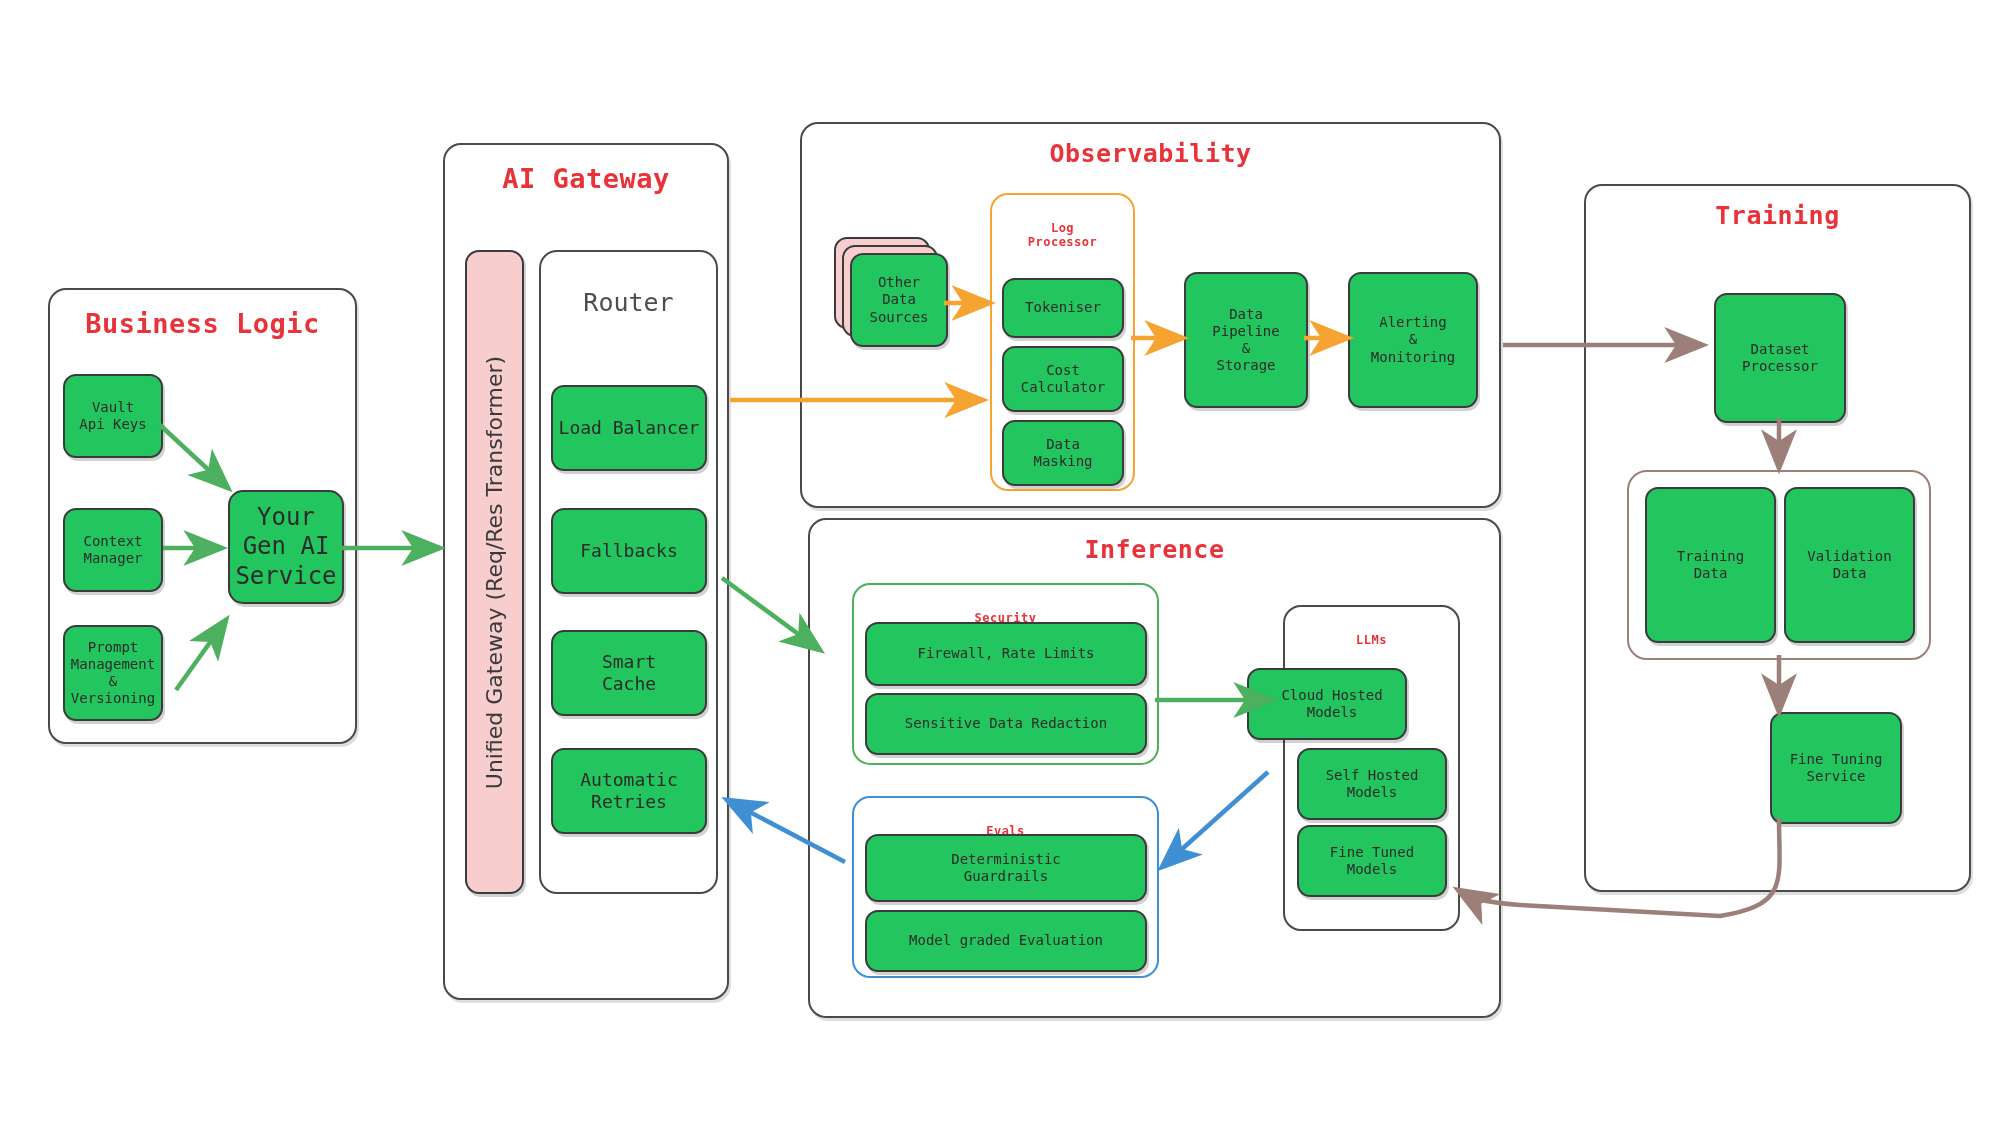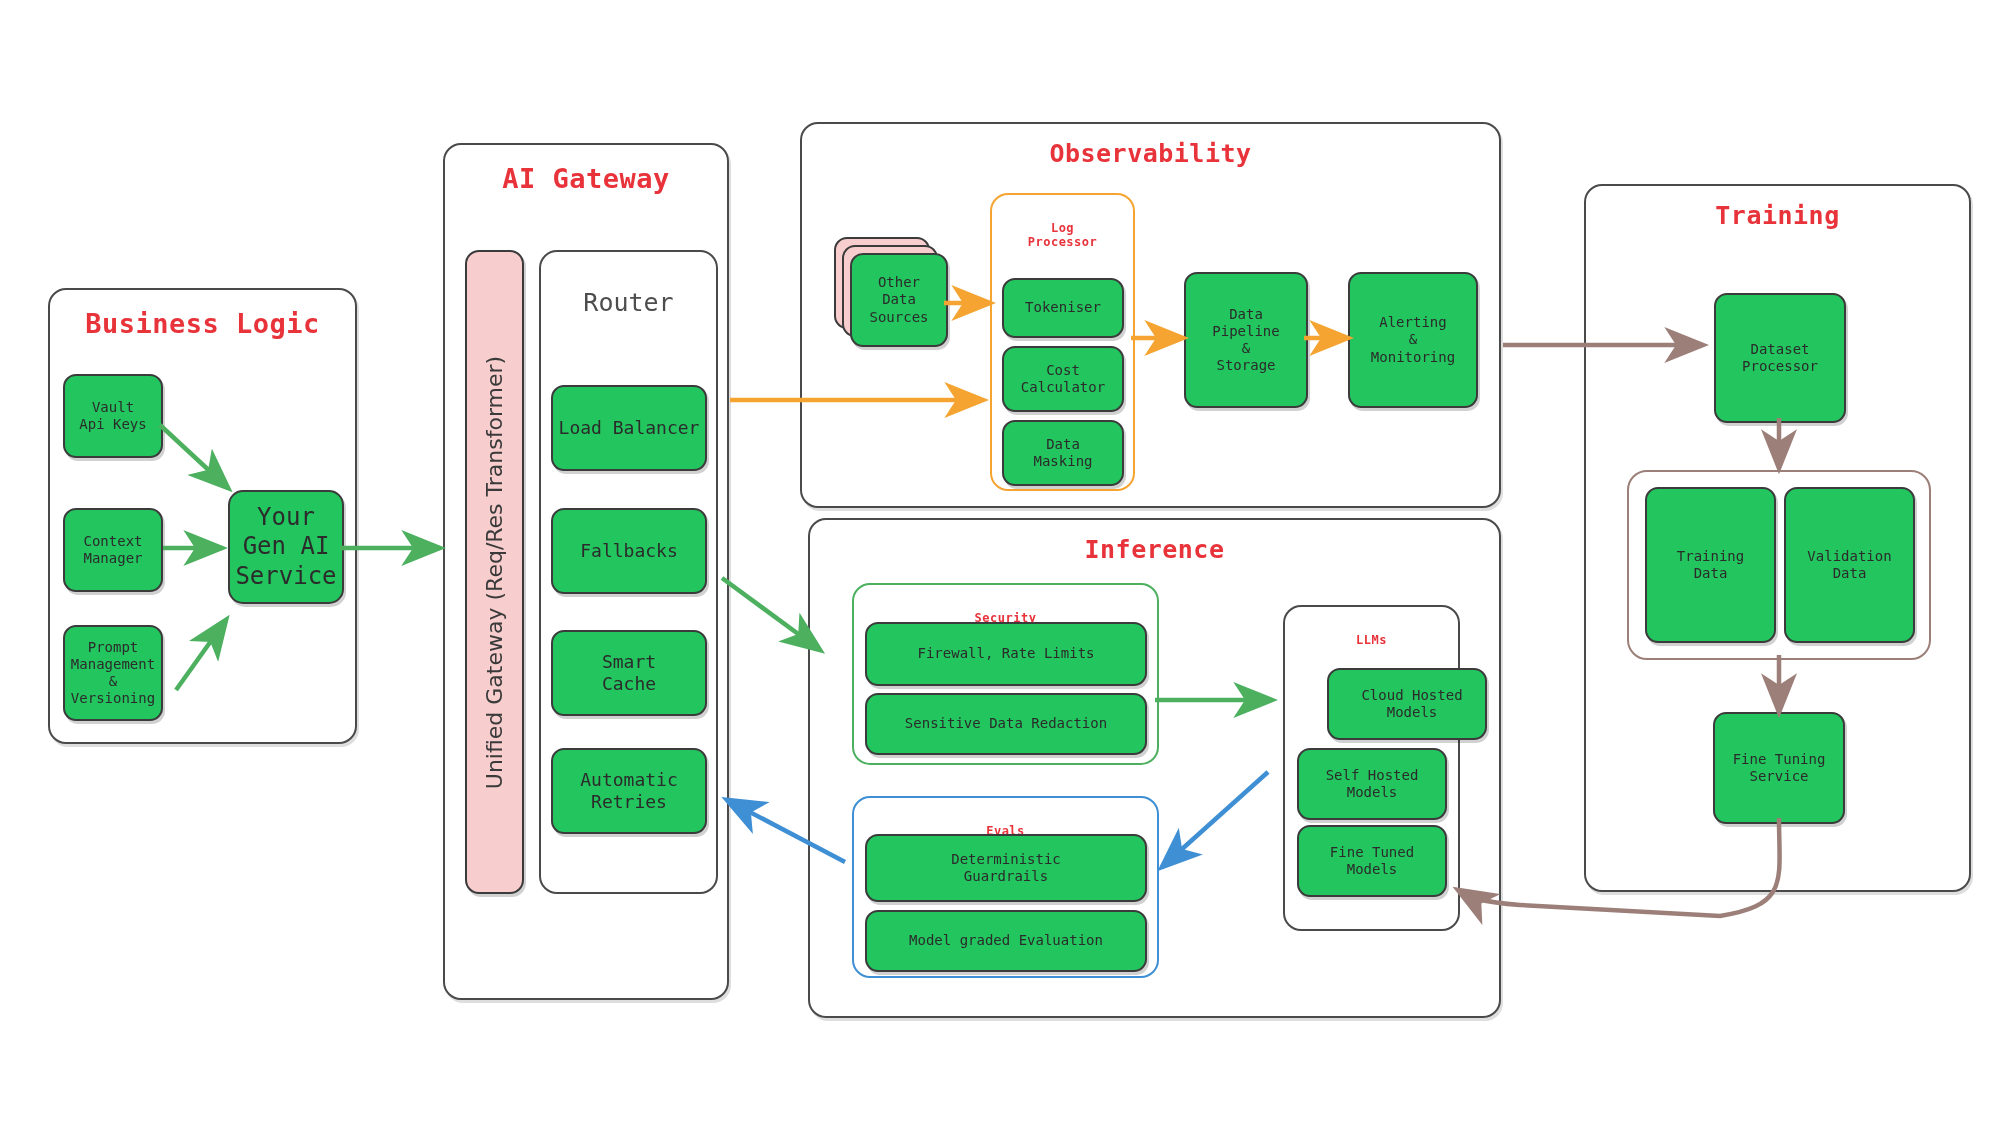--- a/index.html
+++ b/index.html
@@ -201,35 +201,35 @@
   <div class="group sub" style="left:852px;top:796px;width:303px;height:178px;border-color:#3f8fd4;">
     <div class="group-title title-xs">Evals</div>
   </div>
   <div class="node sm" style="left:865px;top:910px;width:278px;height:58px;">Model graded Evaluation</div>
   <div class="node sm" style="left:865px;top:834px;width:278px;height:64px;">Deterministic
 Guardrails</div>
 
   <div class="group sub" style="left:1283px;top:605px;width:173px;height:322px;">
     <div class="group-title title-xs">LLMs</div>
   </div>
-  <div class="node sm" style="left:1327px;top:668px;width:146px;height:68px;padding-left:10px;">Cloud Hosted
+  <div class="node sm" style="left:1247px;top:668px;width:146px;height:68px;padding-left:10px;">Cloud Hosted
 Models</div>
   <div class="node sm" style="left:1297px;top:748px;width:146px;height:68px;">Self Hosted
 Models</div>
   <div class="node sm" style="left:1297px;top:825px;width:146px;height:68px;">Fine Tuned
 Models</div>
 
   <div class="group" style="left:1584px;top:184px;width:383px;height:704px;">
     <div class="group-title title-md">Training</div>
   </div>
   <div class="node sm" style="left:1714px;top:293px;width:128px;height:126px;">Dataset
 Processor</div>
 
   <div class="group sub" style="left:1627px;top:470px;width:300px;height:186px;border-color:#9c7f78;border-radius:20px;"></div>
   <div class="node sm" style="left:1645px;top:487px;width:127px;height:152px;">Training
 Data</div>
   <div class="node sm" style="left:1784px;top:487px;width:127px;height:152px;">Validation
 Data</div>
 
-  <div class="node sm" style="left:1713px;top:712px;width:128px;height:108px;">Fine Tuning
+  <div class="node sm" style="left:1770px;top:712px;width:128px;height:108px;">Fine Tuning
 Service</div>
 
 </div>
 
 </body></html>

